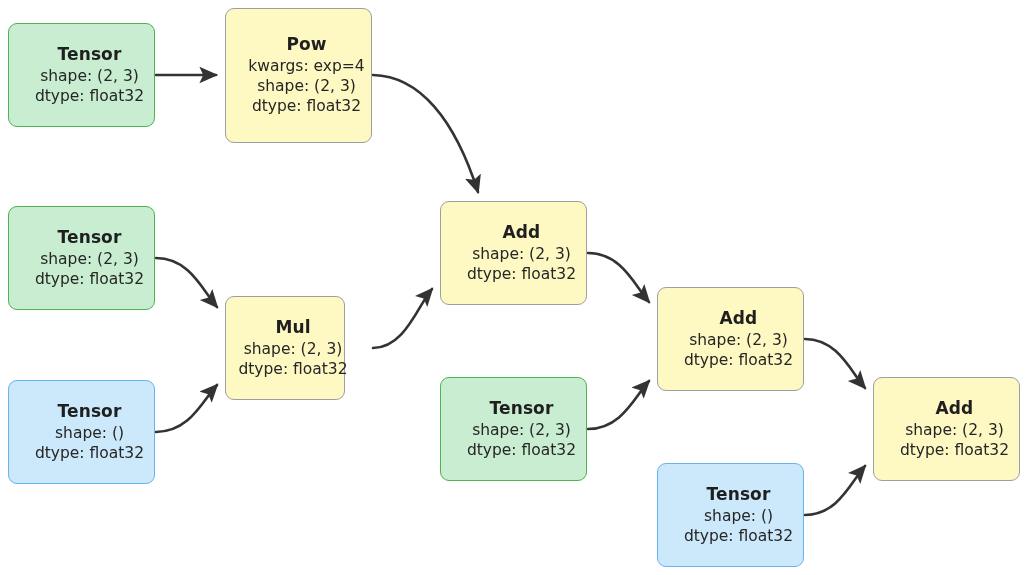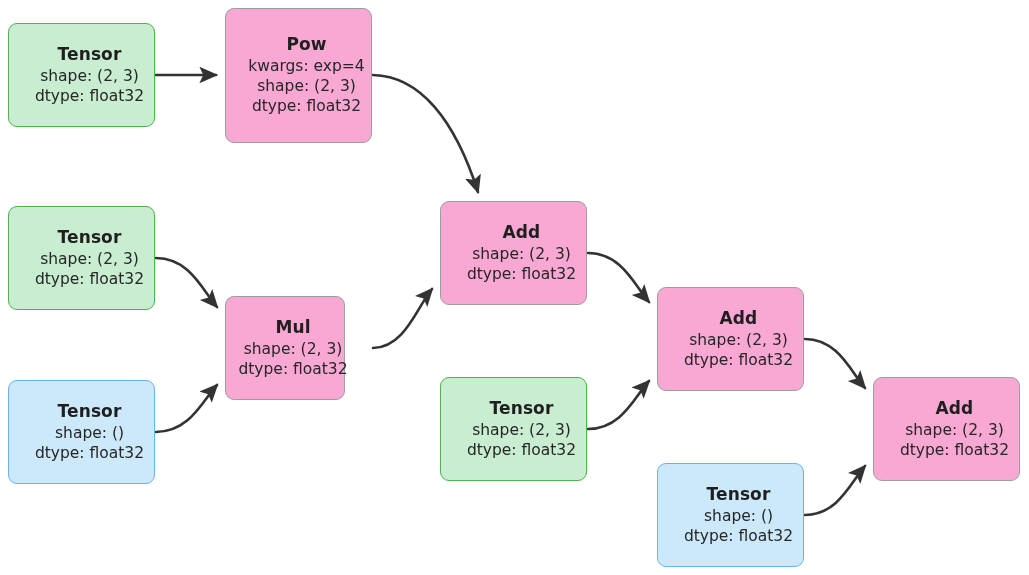--- a/index.html
+++ b/index.html
@@ -48,21 +48,21 @@
   }
   .node-tensor-green {
     background: #c8edd0;
     border-color: #4eb350;
   }
   .node-tensor-blue {
     background: #cce9fb;
     border-color: #6ab3ea;
   }
   .node-op {
-    background: #f9a8d4;
+    background: #fef9c3;
     border-color: #9e9e9e;
   }
   .node-title {
     font-size: 17px;
     font-weight: bold;
     color: #1f1f1f;
     line-height: 1.28;
     letter-spacing: 0.1px;
   }
   .node-line {

